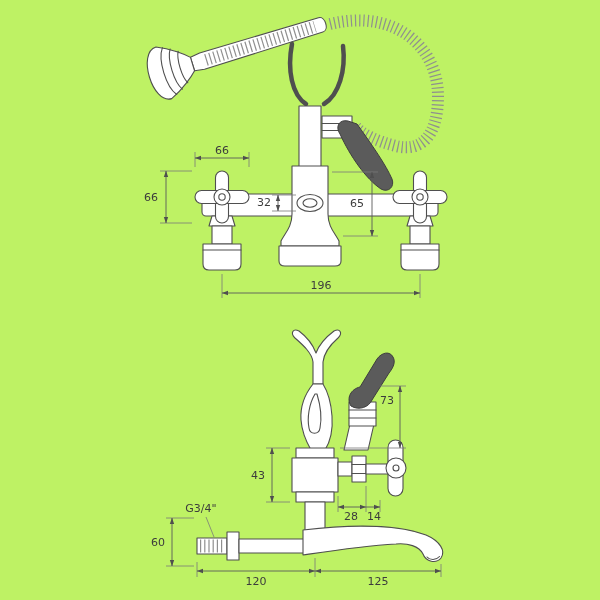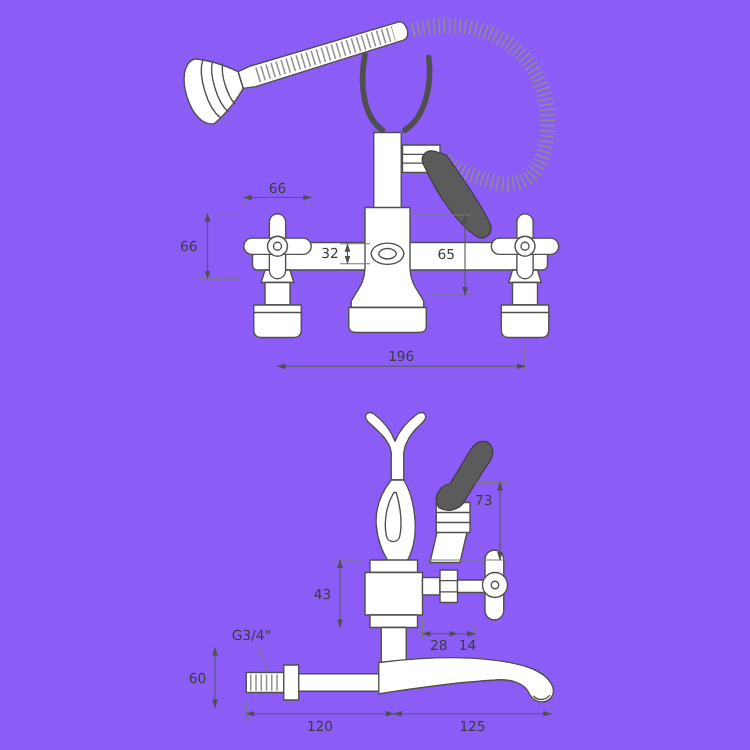--- a/index.html
+++ b/index.html
@@ -1,16 +1,16 @@
 <!DOCTYPE html>
 <html><head>
 <meta charset="utf-8">
 <style>
   html,body{margin:0;padding:0;background:#ffffff;}
-  .canvas{position:relative;width:600px;height:600px;background:#8b5cf6;overflow:hidden;font-family:"DejaVu Sans",sans-serif;}
+  .canvas{position:relative;width:600px;height:600px;background:#bef264;overflow:hidden;font-family:"DejaVu Sans",sans-serif;}
   svg{position:absolute;left:0;top:0;}
   .outline{fill:none;stroke:#4f4f4f;stroke-width:1.1;stroke-linejoin:round;stroke-linecap:round;}
   .solid{fill:#ffffff;stroke:#4f4f4f;stroke-width:1.1;stroke-linejoin:round;}
   .dark{fill:#5b5b5b;stroke:#3e3e3e;stroke-width:1;stroke-linejoin:round;}
   .arm{fill:none;stroke:#4f4f4f;stroke-width:4.5;stroke-linecap:round;}
   .rib{fill:none;stroke:#8f8f8f;stroke-width:12;stroke-dasharray:1.2 3;}
   .rib-w13{stroke-width:13;}
   .dim{stroke:#5a5a5a;stroke-width:0.9;fill:none;}
   .ext{stroke:#7a7a7a;stroke-width:0.8;fill:none;}
   text{font-family:"DejaVu Sans",sans-serif;font-size:11px;fill:#3c3c3c;}

